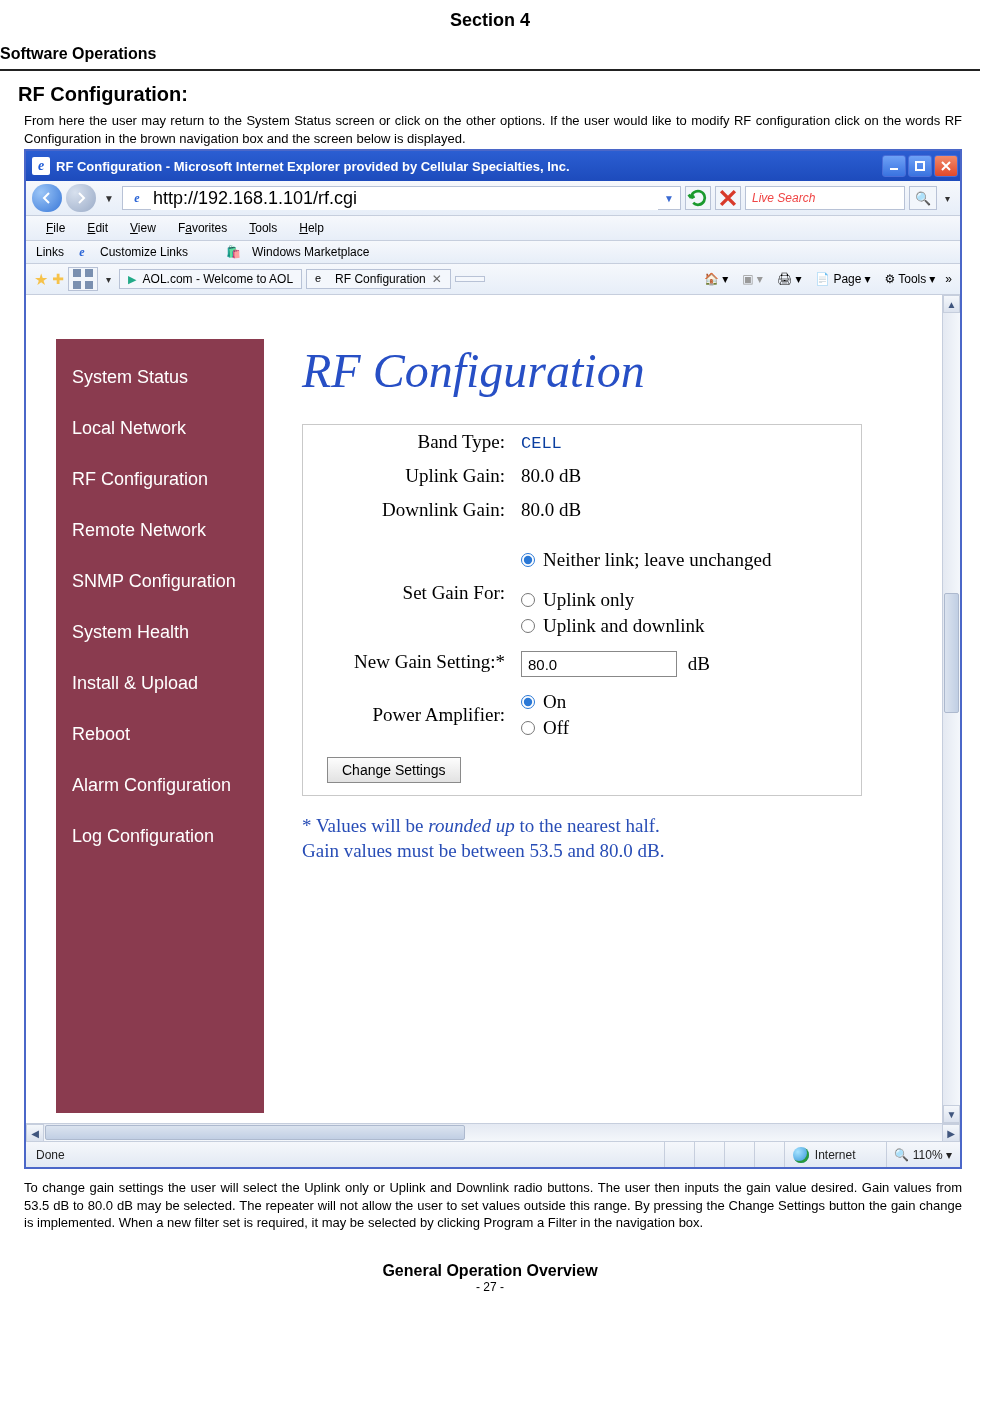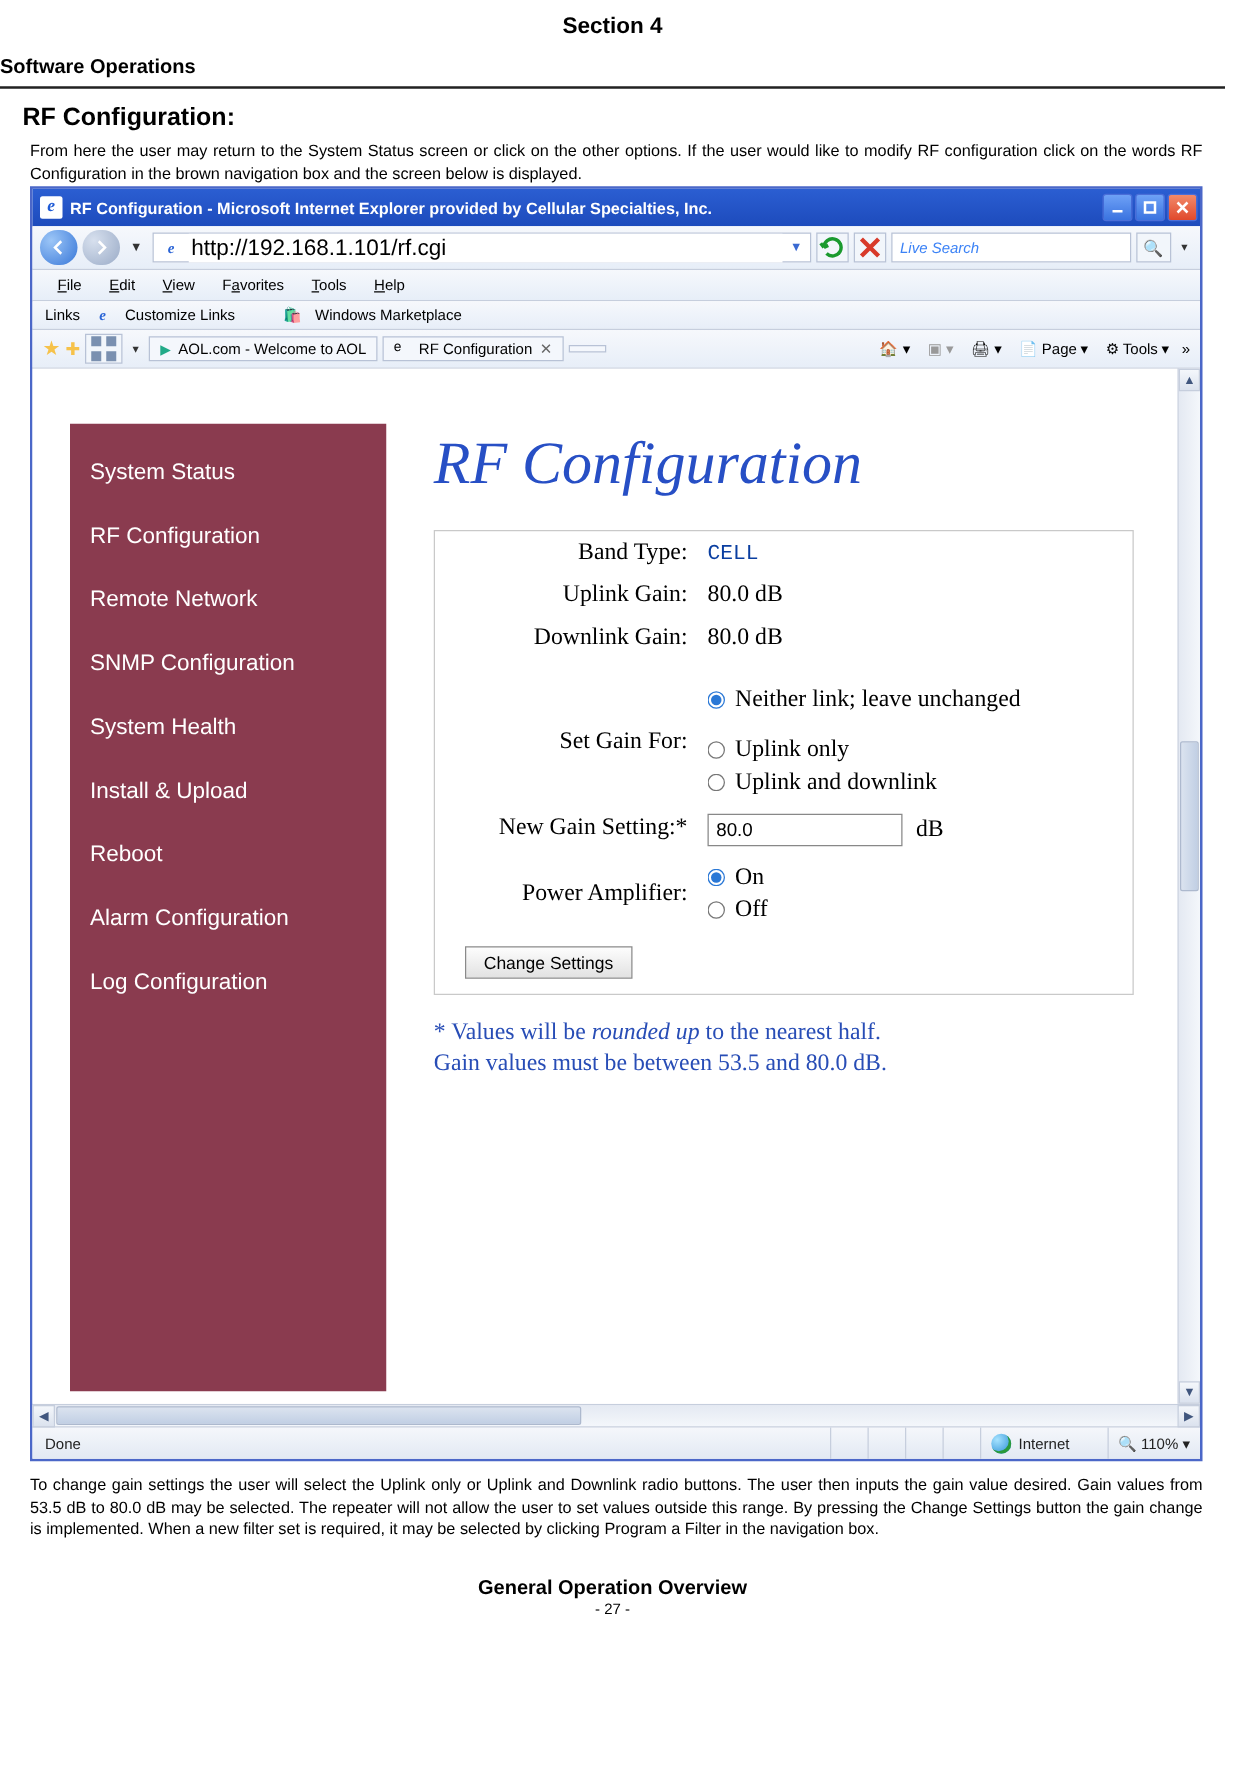--- a/index.html
+++ b/index.html
@@ -93,23 +93,23 @@
   .addr input { border:none; outline:none; flex:1; font-size:18px; }
   .addr .drop { color:#3a6ad2; font-size:10px; }
   .sq-btn {
     width: 26px; height: 24px; border: 1px solid #b8c2d6;
     display: inline-flex; align-items: center; justify-content: center;
     background: #f2f6fb;
   }
   .sq-btn.green svg path { stroke:#1a9a2e; }
   .sq-btn.red svg path { stroke:#d83a2a; }
   .search-box {
-    width: 192px; height: 24px; border: 1px solid #b8c2d6;
+    width: 160px; height: 24px; border: 1px solid #b8c2d6;
     background: #fff; display: flex; align-items: center; padding: 0 6px;
-    color: #3b82f6; font-style: italic;
+    color: #ef4444; font-style: italic;
   }
   .search-go {
     width: 28px; height: 24px; border: 1px solid #b8c2d6;
     background: #f2f6fb; color:#2a5fcf; font-size: 13px;
     display: inline-flex; align-items: center; justify-content: center;
   }
 
   .menu-row {
     display: flex; align-items: center; gap: 2px;
     background: linear-gradient(#f6f8fc,#e7eef8);
@@ -181,21 +181,21 @@
     position:absolute; top:1px; bottom:1px; left:1px; width:420px;
     background:linear-gradient(#dbe3ef,#c1cfe4);
     border:1px solid #adb9ce; border-radius:2px;
   }
 
   .page {
     flex:1; padding: 44px 20px 10px 30px; display:flex; gap:30px;
     background:#fff; overflow:hidden;
   }
   .sidebar {
-    width: 253px; background:#8a3b4f;
+    width: 208px; background:#8a3b4f;
     padding: 18px 14px 14px 14px;
     color:#fff; display:flex; flex-direction:column; gap:10px;
     font-family: Arial, sans-serif;
   }
   .sidebar .nav-item { font-size:18px; padding: 10px 0 10px 2px; }
   .main {
     flex:1; padding-top:4px;
   }
   .main h1 {
     color:#274fc5; font-family: Georgia, 'Times New Roman', serif;
@@ -374,20 +374,21 @@
       </span>
       <span class="chevmore">»</span>
     </div>
   </div>
 
   <div class="content-area">
     <div class="page">
 
       <div class="sidebar">
         <div class="nav-item">System Status</div>
+        <div class="nav-item">Local Network</div>
         <div class="nav-item">RF  Configuration</div>
         <div class="nav-item">Remote Network</div>
         <div class="nav-item">SNMP  Configuration</div>
         <div class="nav-item">System Health</div>
         <div class="nav-item">Install &amp; Upload</div>
         <div class="nav-item">Reboot</div>
         <div class="nav-item">Alarm Configuration</div>
         <div class="nav-item">Log Configuration</div>
       </div>
 

